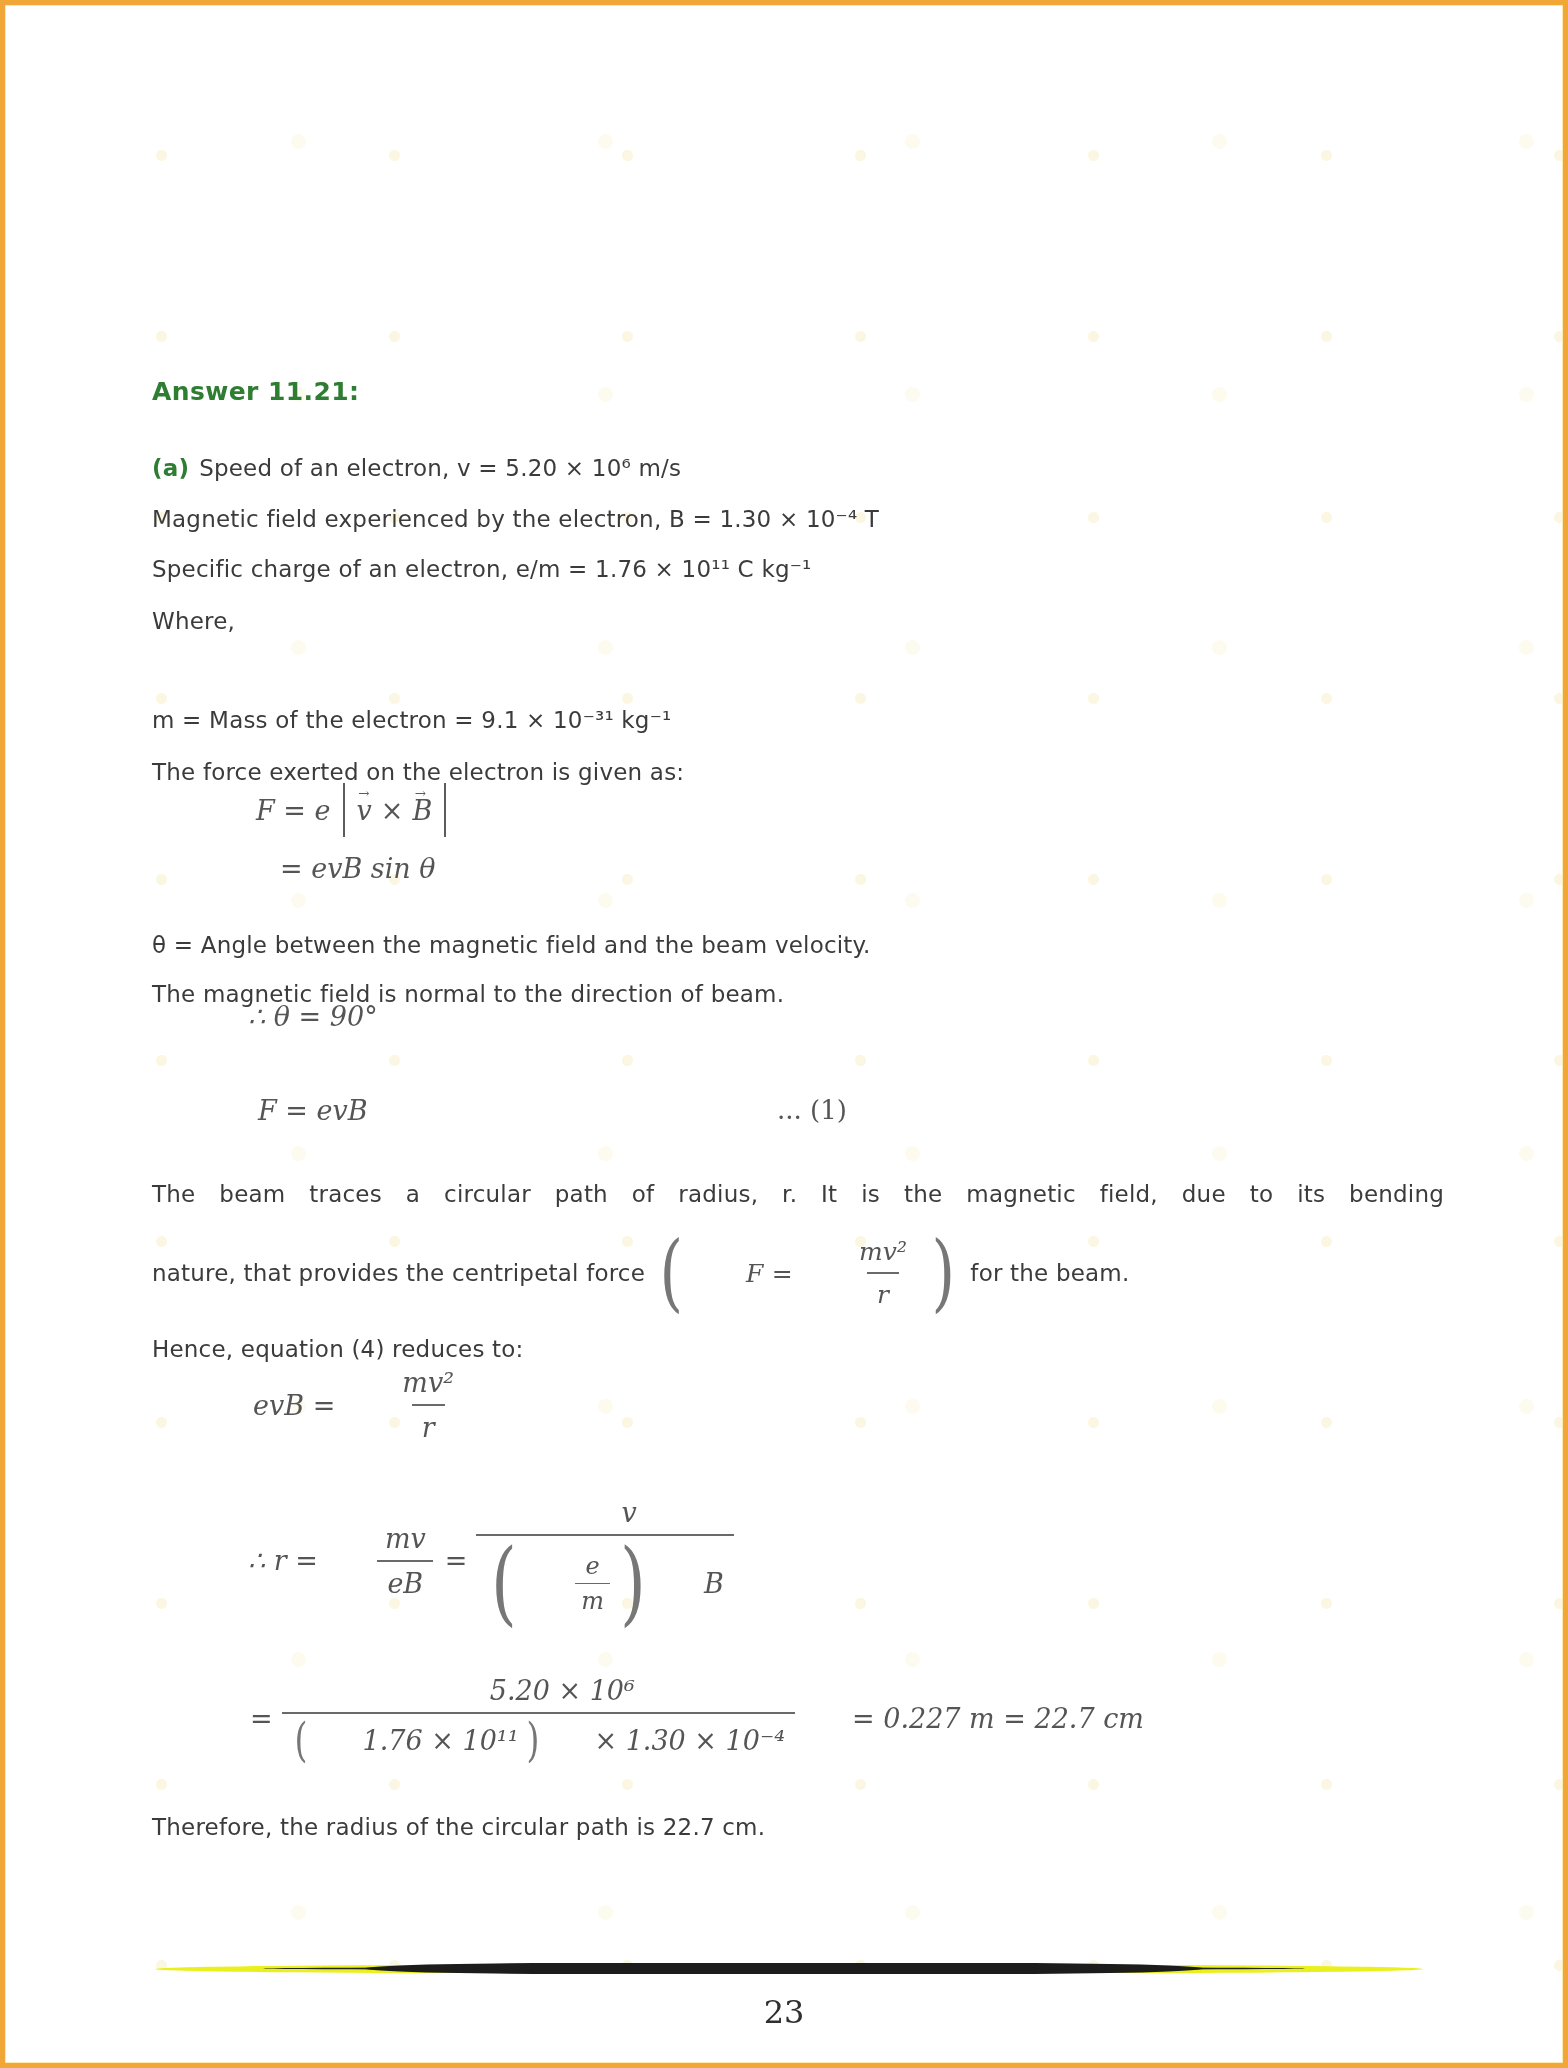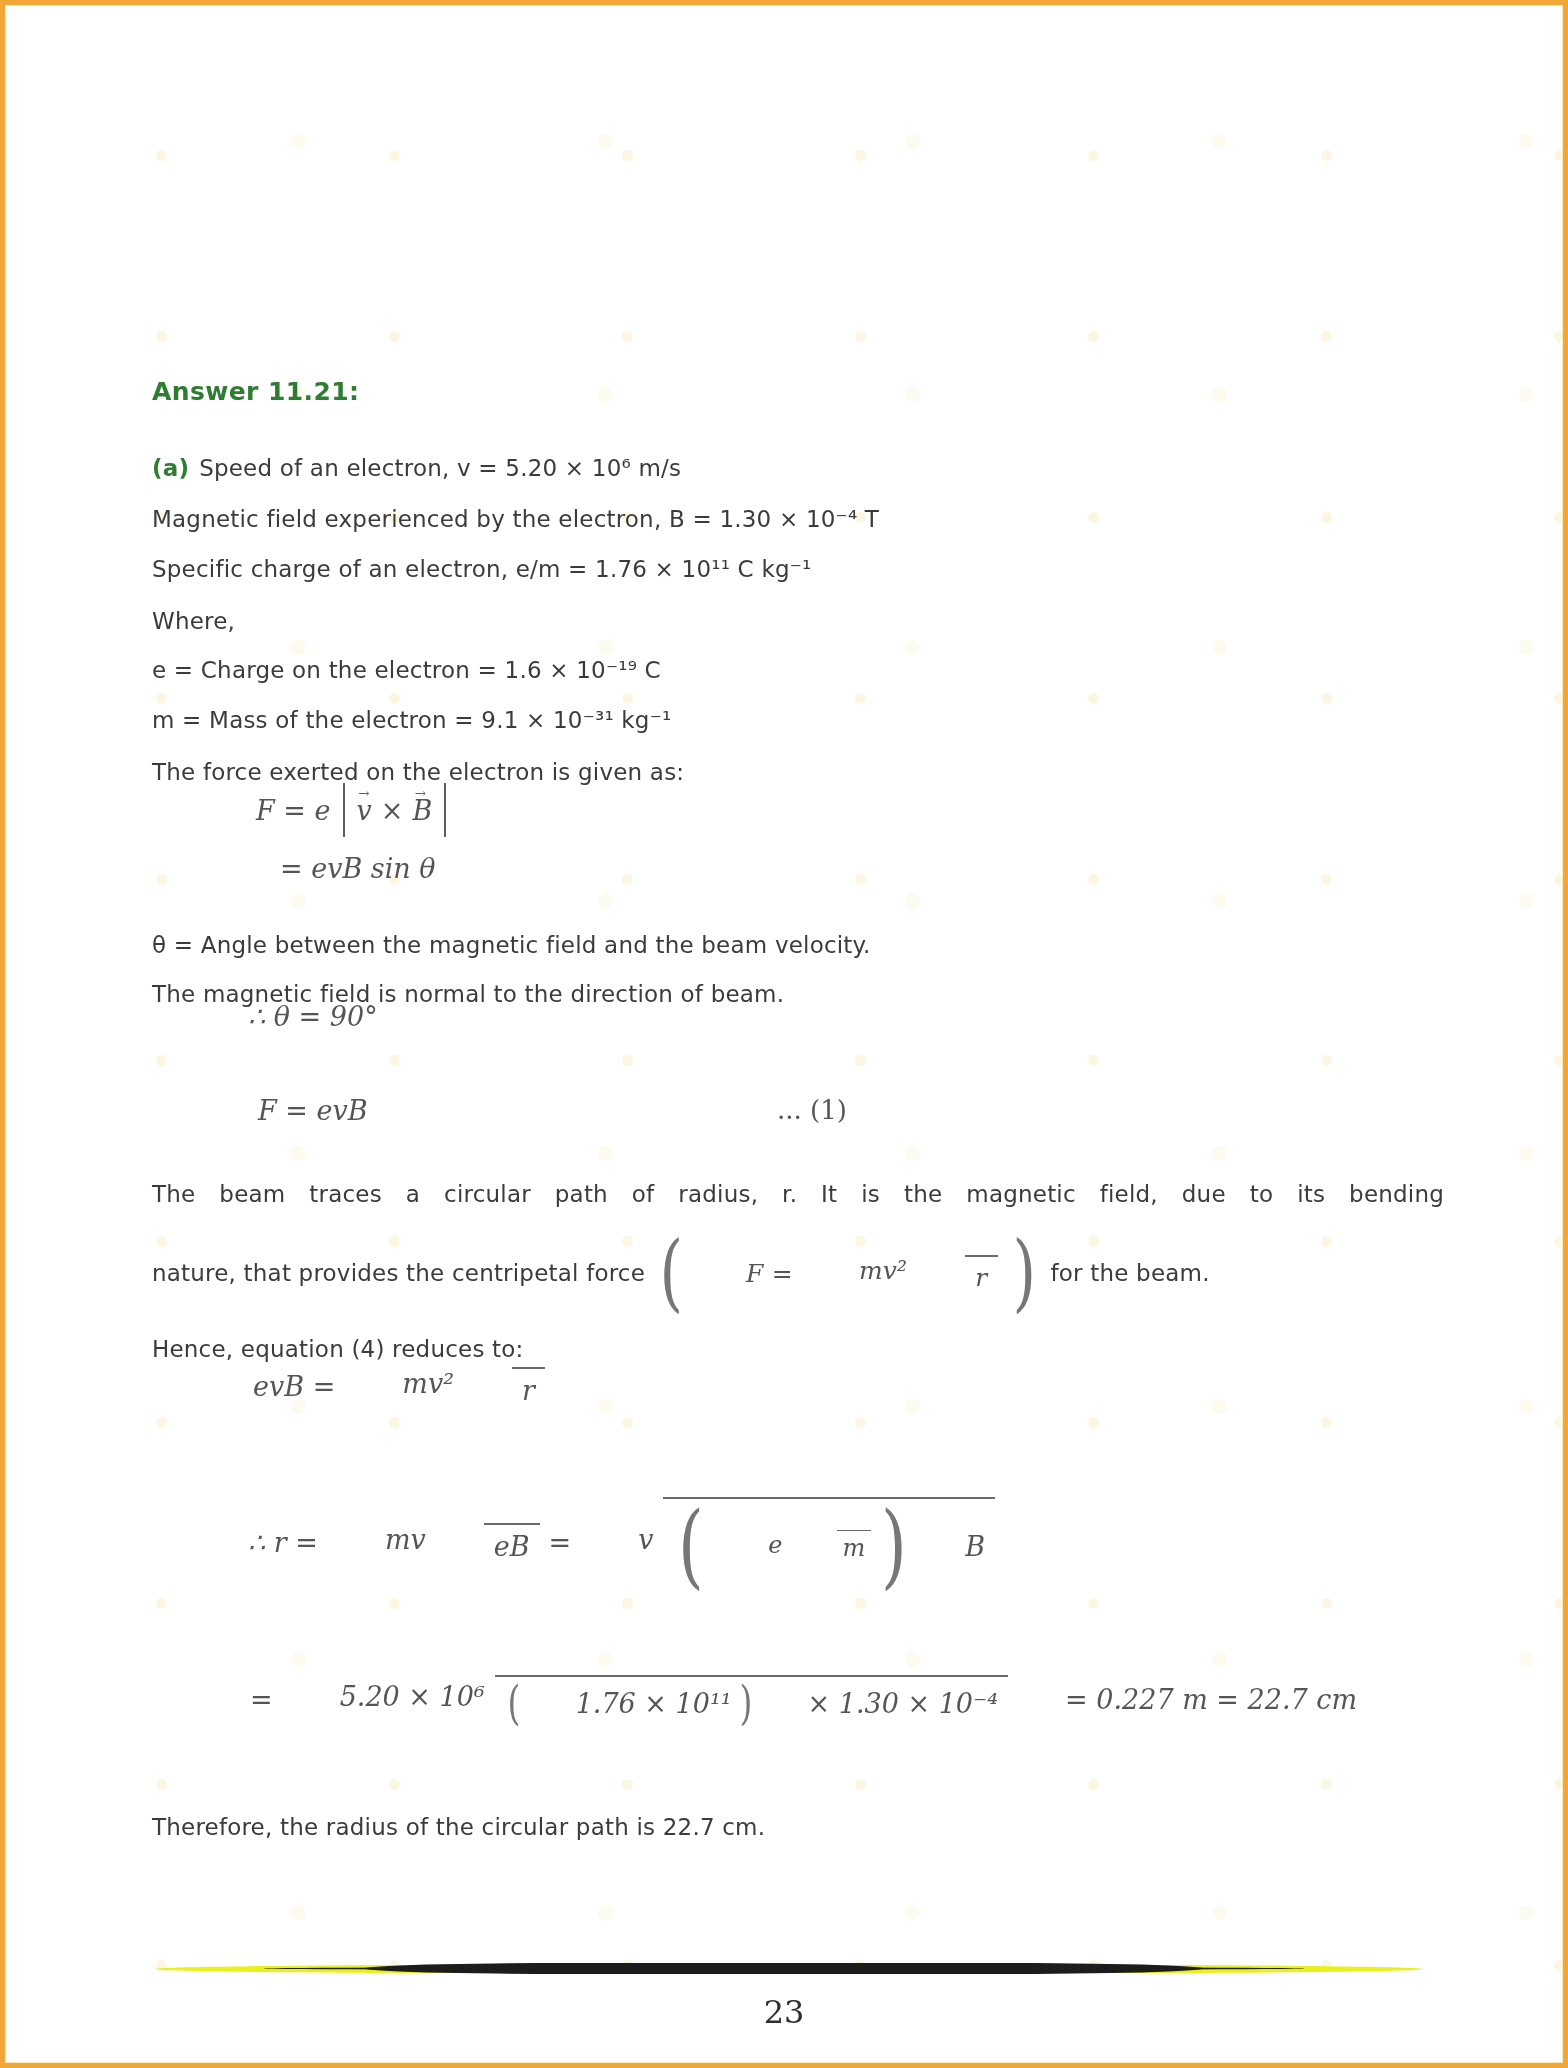--- a/index.html
+++ b/index.html
@@ -35,21 +35,21 @@
     text-align:justify; text-align-last:justify;
   }
 
   
   .math-row {
     position:absolute; display:flex; align-items:center; gap:9px;
     font-family:"DejaVu Serif","Liberation Serif",serif;
     font-size:27px; color:#555; white-space:nowrap;
   }
   .m { font-style:italic;margin-left:48px; }
-  .frac { display:inline-flex; align-items:center; text-align:center; }
+  .frac { display:inline-flex; flex-direction:column; align-items:center; text-align:center; }
   .frac > .num { padding:0 10px 6px; }
   .frac > .den { border-top:2px solid #6a6a6a; padding:6px 10px 0; }
   .den-flex { display:inline-flex; align-items:center; gap:5px; }
   .frac-sm { font-size:24px; }
   .frac-sm > .num { padding:0 6px 3px; }
   .frac-sm > .den { border-top:1.5px solid #6a6a6a; padding:3px 6px 0; }
 
   .abs-bar { height:54px; border-left:2px solid #5c5c5c; margin:0 3px; }
 
   .vec { position:relative; font-style:italic; display:inline-block; }
@@ -102,21 +102,20 @@
 
 <div class="page">
 
   <h1 class="heading">Answer 11.21:</h1>
 
   <p class="line" style="top:424px"><span class="green">(a)</span><span>Speed of an electron, v = 5.20 × 10⁶ m/s</span></p>
 
   <p class="line" style="top:475px">Magnetic field experienced by the electron, B = 1.30 × 10⁻⁴ T</p>
   <p class="line" style="top:525px">Specific charge of an electron, e/m = 1.76 × 10¹¹ C kg⁻¹</p>
   <p class="line" style="top:577px">Where,</p>
-  <p class="line" style="top:626px">e = Charge on the electron = 1.6 × 10⁻¹⁹ C</p>
   <p class="line" style="top:676px">m = Mass of the electron = 9.1 × 10⁻³¹ kg⁻¹</p>
   <p class="line" style="top:728px">The force exerted on the electron is given as:</p>
 
   <div class="math-row" style="left:203px; top:778px">
     <span class="m">F = e</span>
     <span class="abs-bar"></span>
     <span class="vec" data-arrow="→">v</span>
     <span>×</span>
     <span class="vec" data-arrow="→">B</span>
     <span class="abs-bar"></span>

